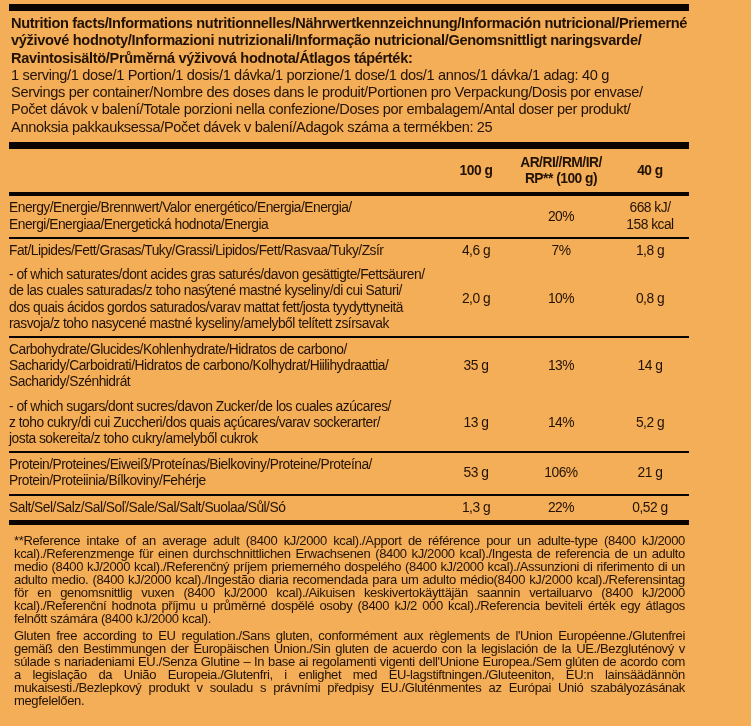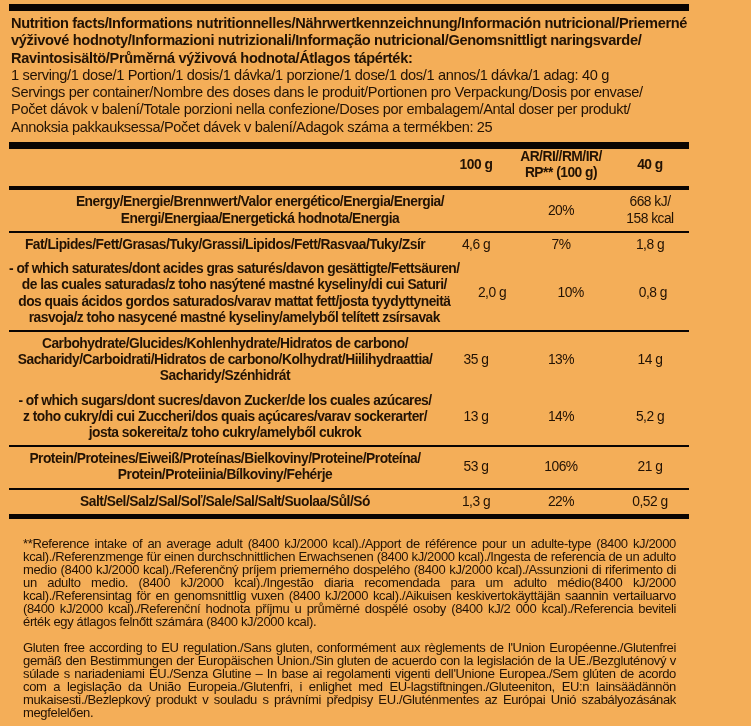--- a/index.html
+++ b/index.html
@@ -15,29 +15,29 @@
   .rule{background:#0A0502;}
   .rule.thin{height:2px;}
   .rule.header-rule{height:4px;}
   .rule.thick{height:5px;}
   
   .intro{padding:4px 1px 6px 2px;font-size:14.6px;line-height:17.3px;letter-spacing:-0.35px;}
   .intro .bold{font-weight:bold;}
   .line{display:block;white-space:nowrap;}
   
   .trow{display:flex;align-items:center;padding:4px 0;font-size:13.8px;line-height:16.2px;letter-spacing:-0.5px;}
-  .label-cell{flex:1;font-weight:bold;text-align:center;}
+  .label-cell{flex:1;font-weight:normal;}
   .cell-100{width:70px;text-align:center;}
   .cell-ri{width:100px;text-align:center;}
   .cell-40{width:78px;text-align:center;}
-  .colhead{font-weight:bold;padding:0 0 5px 0;align-items:center;}
+  .colhead{font-weight:bold;padding:6px 0 5px 0;align-items:center;}
   .vline{display:block;text-align:center;}
   
   .footnotes{padding:5px 0 0 1px;font-size:13px;line-height:13px;letter-spacing:-0.35px;text-align:justify;}
-  .footnotes p{margin:13px;}
+  .footnotes p{margin:4px;}
 </style>
 </head>
 <body>
 
 <div class="sheet">
 
   <div class="bar"></div>
 
   <div class="intro">
     <span class="line bold">Nutrition facts/Informations nutritionnelles/Nährwertkennzeichnung/Información nutricional/Priemerné</span>

